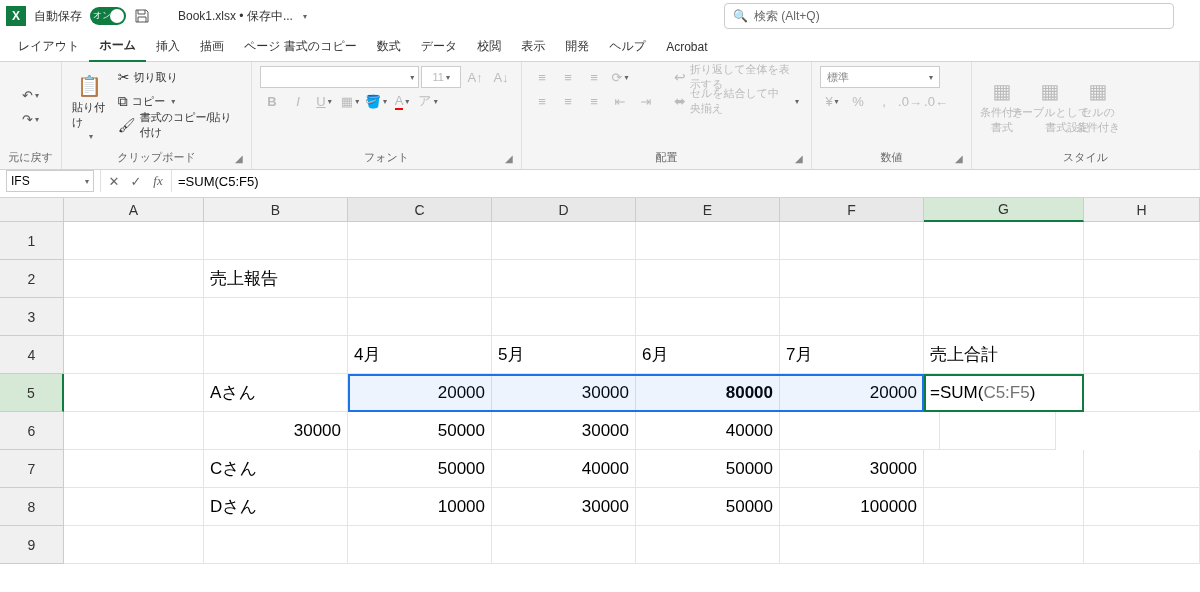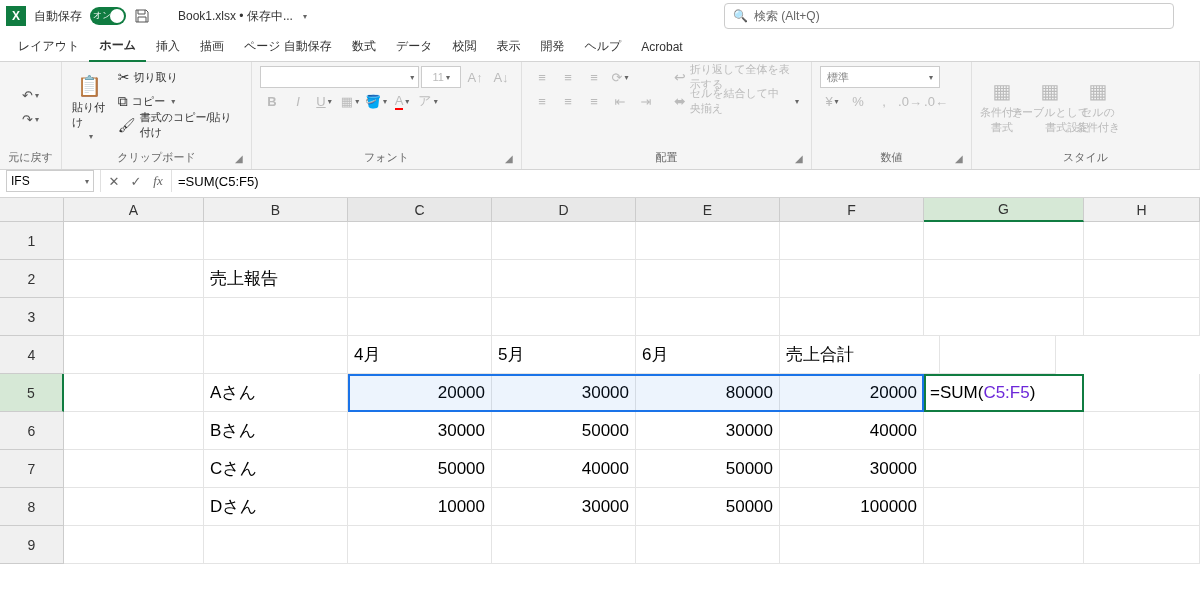--- a/index.html
+++ b/index.html
@@ -64,21 +64,21 @@
 .cell { border-right: 1px solid #e4e4e4; border-bottom: 1px solid #e4e4e4; font-size: 17px; padding: 4px 6px; display: flex; align-items: center; }
 .cell.num { justify-content: flex-end; }
 .cell.txt { justify-content: flex-start; }
 
 
 .cA { width: 140px; } .cB { width: 144px; } .cC { width: 144px; } .cD { width: 144px; } .cE { width: 144px; } .cF { width: 144px; } .cG { width: 160px; } .cH { width: 116px; }
 
 .range-sel { position: absolute; border: 2px solid #1a73e8; background: rgba(26,115,232,0.08); pointer-events: none; }
 .active-cell { position: absolute; border: 2px solid #107c41; pointer-events: none; }
 .formula-overlay { position: absolute; font-size: 17px; display: flex; align-items: center; padding: 4px 6px; pointer-events: none; }
-.formula-overlay .ref { color: #6d28d9; }
+.formula-overlay .ref { color: #737373; }
 </style>
 </head>
 <body>
 
 <div class="titlebar">
   <div class="excel-logo">X</div>
   <span class="autosave-label">自動保存</span>
   <div class="autosave-toggle"></div>
   <div class="save-icon">
     <svg width="16" height="16" viewBox="0 0 16 16">
@@ -91,21 +91,21 @@
     <span>🔍</span>
     <span>検索 (Alt+Q)</span>
   </div>
 </div>
 
 <div class="tabs" id="tabs">
     <div class="tab">レイアウト</div>
     <div class="tab active">ホーム</div>
     <div class="tab">挿入</div>
     <div class="tab">描画</div>
-    <div class="tab">ページ 自動保存</div>
+    <div class="tab">ページ 書式のコピー</div>
     <div class="tab">数式</div>
     <div class="tab">データ</div>
     <div class="tab">校閲</div>
     <div class="tab">表示</div>
     <div class="tab">開発</div>
     <div class="tab">ヘルプ</div>
     <div class="tab">Acrobat</div>
   </div>
 
 <div class="ribbon">
@@ -319,38 +319,38 @@
         <div class="cell cG num" style="width: 160px;"></div>
         <div class="cell cH num" style="width: 116px;"></div>
       </div>
       <div class="row">
         <div class="row-h">4</div>
         <div class="cell cA num" style="width: 140px;"></div>
         <div class="cell cB num" style="width: 144px;"></div>
         <div class="cell cC txt" style="width: 144px;">4月</div>
         <div class="cell cD txt" style="width: 144px;">5月</div>
         <div class="cell cE txt" style="width: 144px;">6月</div>
+        <div class="cell cF txt" style="width: 144px;">7月</div>
         <div class="cell cG txt" style="width: 160px;">売上合計</div>
         <div class="cell cH num" style="width: 116px;"></div>
       </div>
       <div class="row">
         <div class="row-h sel-row">5</div>
         <div class="cell cA num" style="width: 140px;"></div>
         <div class="cell cB txt" style="width: 144px;">Aさん</div>
         <div class="cell cC num" style="width: 144px;">20000</div>
         <div class="cell cD num" style="width: 144px;">30000</div>
-        <div class="cell cE num" style="width: 144px;">80000</div>
+        <div class="cell cE num" style="width: 144px; font-weight: bold;">80000</div>
         <div class="cell cF num" style="width: 144px;">20000</div>
         <div class="cell cG num" style="width: 160px;"></div>
         <div class="cell cH num" style="width: 116px;"></div>
       </div>
       <div class="row">
         <div class="row-h">6</div>
         <div class="cell cA num" style="width: 140px;"></div>
-        <div class="cell cB txt" style="width: 144px;">Bさん</div>
         <div class="cell cC num" style="width: 144px;">30000</div>
         <div class="cell cD num" style="width: 144px;">50000</div>
         <div class="cell cE num" style="width: 144px;">30000</div>
         <div class="cell cF num" style="width: 144px;">40000</div>
         <div class="cell cG num" style="width: 160px;"></div>
         <div class="cell cH num" style="width: 116px;"></div>
       </div>
       <div class="row">
         <div class="row-h">7</div>
         <div class="cell cA num" style="width: 140px;"></div>

